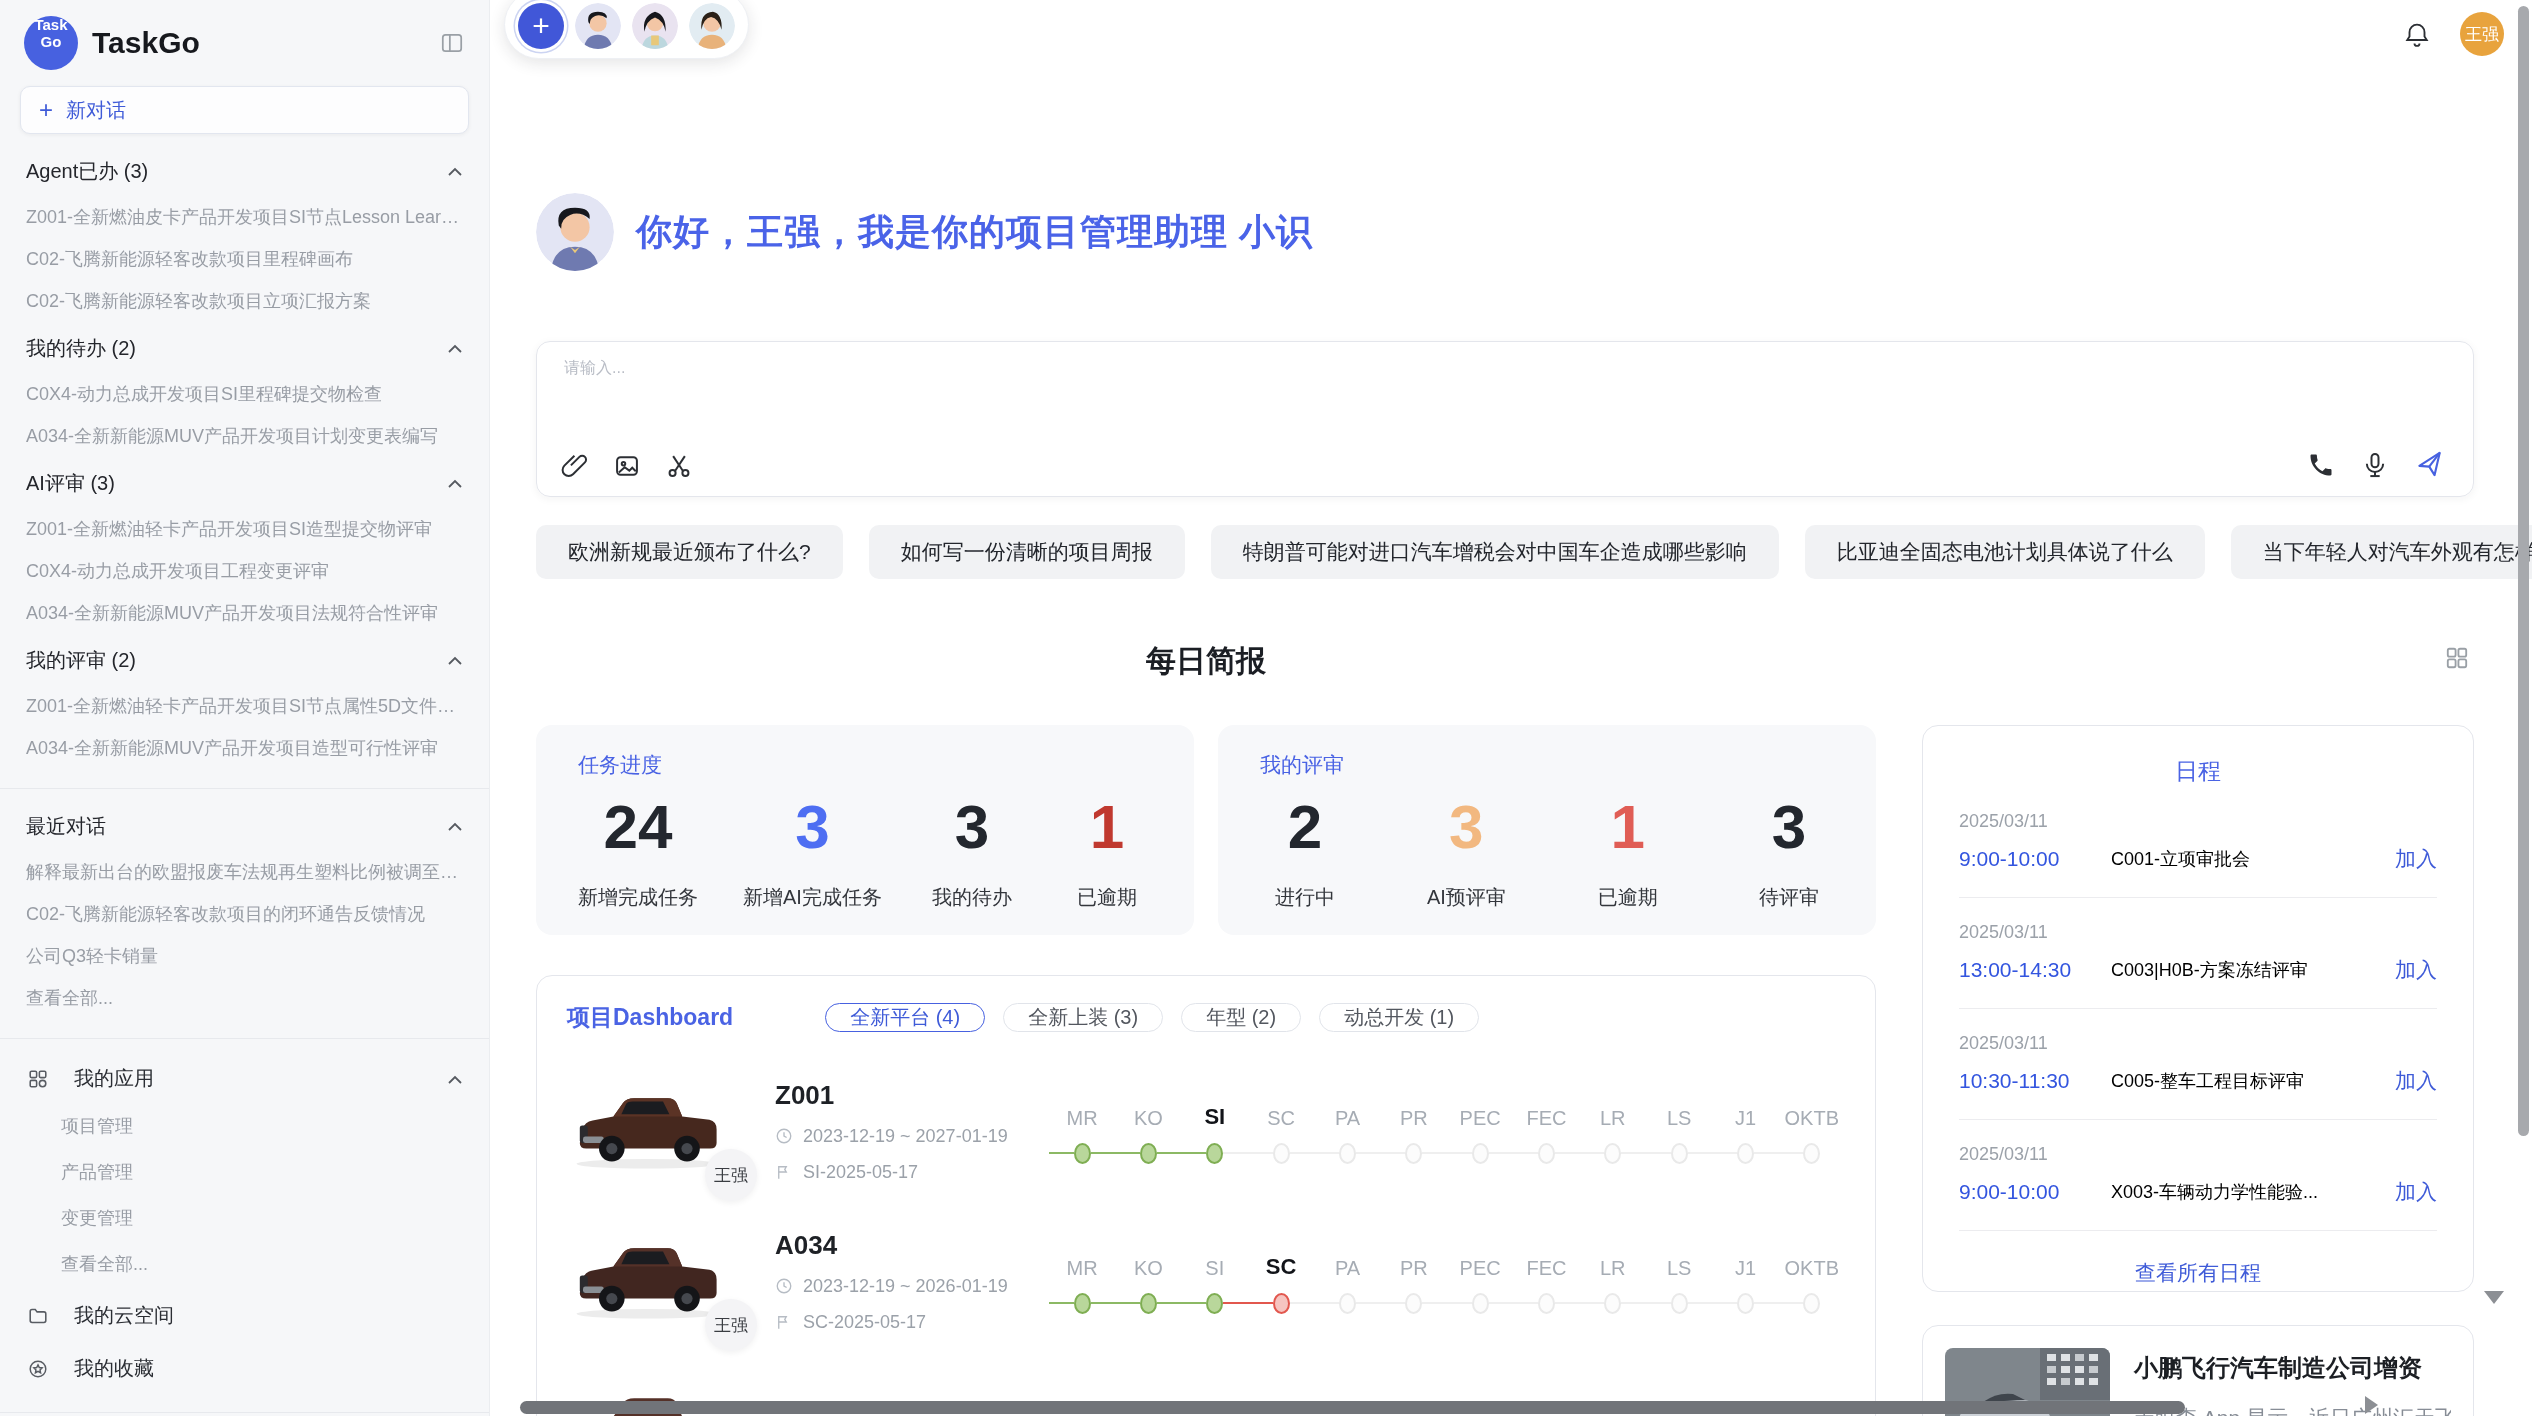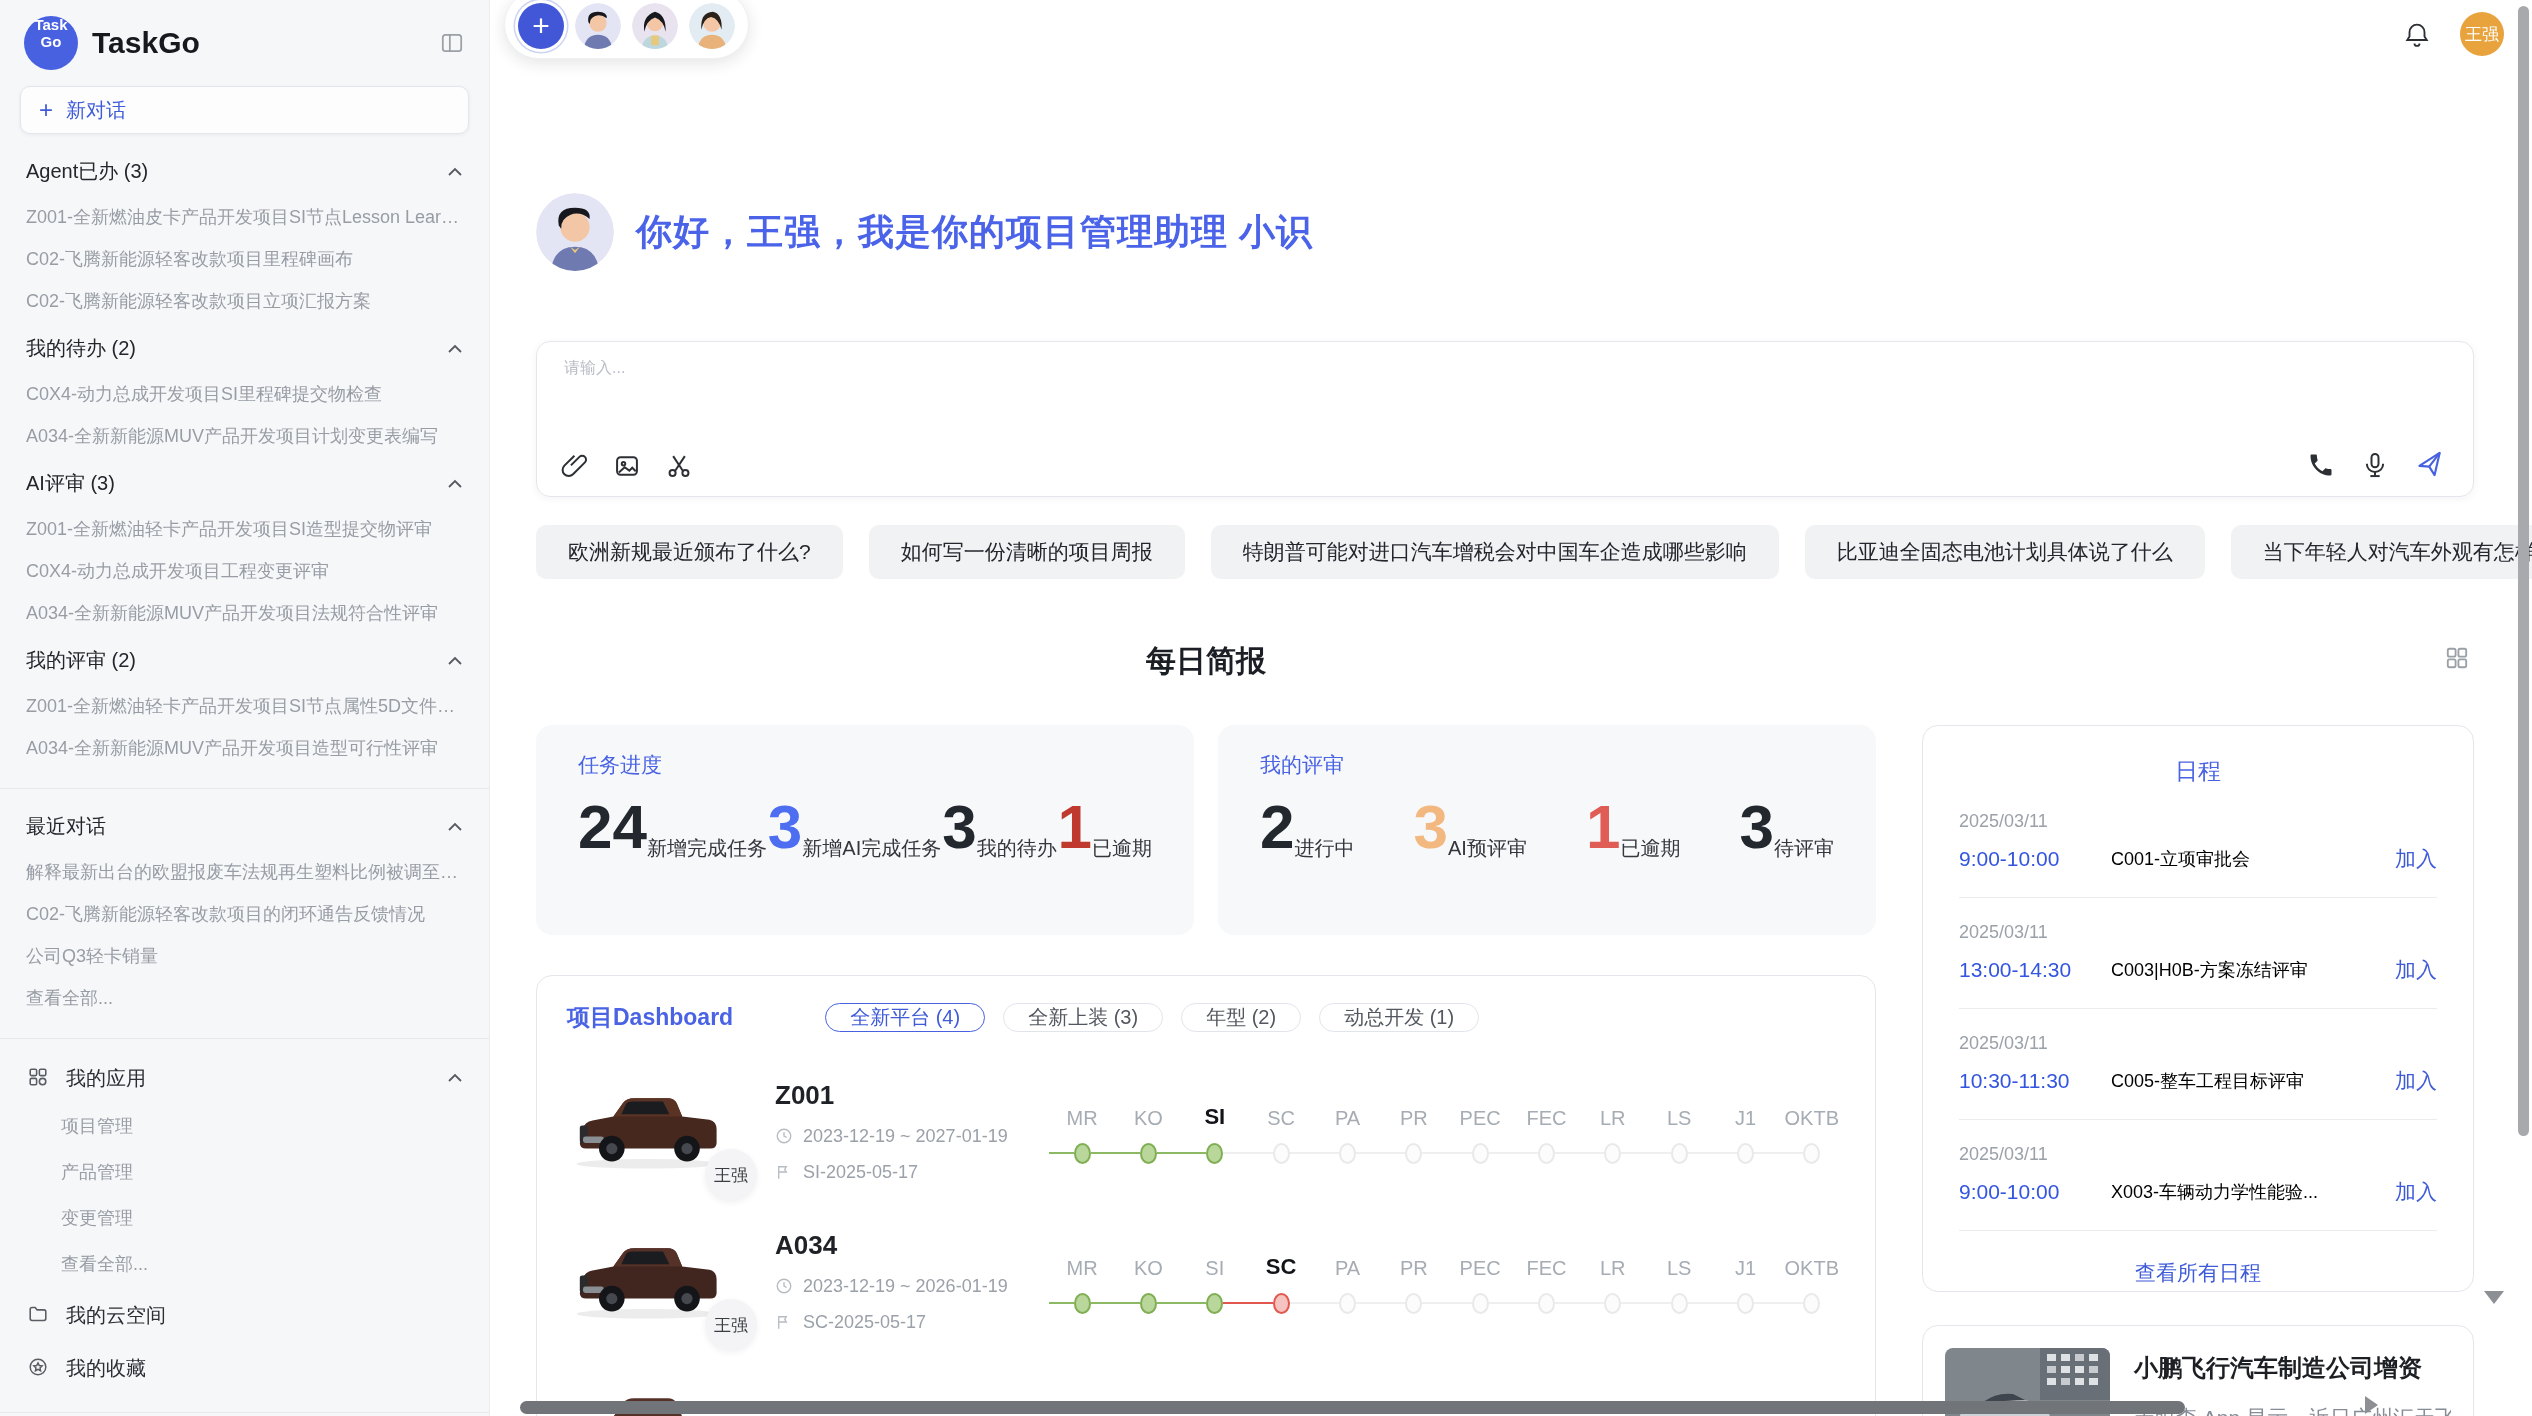--- a/index.html
+++ b/index.html
@@ -13,21 +13,21 @@
   .sidebar{width:490px;flex-shrink:0;box-sizing:border-box;background:#f6f7f9;border-right:1px solid #ebedf0;padding:14px 20px;overflow:hidden}
   .side-head{display:flex;align-items:center;gap:14px;margin:2px 4px 0}
   .logo{width:54px;height:54px;border-radius:50%;background:#4761e0;color:#fff;display:flex;flex-direction:column;align-items:center;justify-content:flex-start;font-size:15px;font-weight:700;line-height:1.15}
   .app-title{font-size:30px;font-weight:700;color:#17191e;flex:1}
   .collapse-btn{cursor:pointer;display:flex;align-items:center}
   .new-chat{margin-top:16px;display:flex;align-items:center;gap:13px;background:#fdfdfe;border:1px solid #e2e6ef;border-radius:10px;padding:9px 18px;color:#3f5bd8;font-size:20px;font-weight:500;box-shadow:0 1px 4px rgba(31,35,41,.06);cursor:pointer}
   .new-chat .plus{font-size:24px;font-weight:400}
   .section-head{display:flex;align-items:center;justify-content:space-between;margin:24px 6px 0;font-size:20px;color:#24262c;cursor:pointer}
   .side-item{margin:23px 6px 0;font-size:18px;color:#989da5;line-height:19px;white-space:nowrap;overflow:hidden;text-overflow:ellipsis;cursor:pointer}
   .sdivider{height:1px;background:#e7e9ed;margin:30px -20px 0}
-  .side-link{display:flex;align-items:flex-start;gap:16px;margin:26px 6px 0;font-size:20px;color:#2b2e34;cursor:pointer}
+  .side-link{display:flex;align-items:center;gap:24px;margin:26px 6px 0;font-size:20px;color:#2b2e34;cursor:pointer}
   .side-link .chev{margin-left:auto}
   .sub-item{margin:22px 6px 0 41px;font-size:18px;color:#989da5;cursor:pointer;white-space:nowrap;overflow:hidden;text-overflow:ellipsis}
   .sicon{width:24px;height:24px;display:flex;align-items:center;justify-content:center;flex-shrink:0}
   
   .main{flex:1;position:relative;background:#fff;overflow:hidden}
   .topbar-pill{position:absolute;top:-10px;left:14px;display:flex;align-items:center;gap:11px;padding:12px 13px 9px;background:#fff;border:1px solid #eef0f4;border-radius:999px;box-shadow:0 4px 16px rgba(31,35,41,.12);z-index:5}
   .plus-btn{width:46px;height:46px;border-radius:50%;background:#4157d8;color:#fff;font-size:30px;font-weight:300;display:flex;align-items:center;justify-content:center;box-shadow:0 0 0 3px #fff,0 0 0 4.5px #ccd4f2;cursor:pointer}
   .avatar{width:46px;height:46px;border-radius:50%;overflow:hidden;cursor:pointer;flex-shrink:0}
   .top-right{position:absolute;top:12px;right:28px;display:flex;align-items:center;gap:28px;z-index:5}
   .bell{cursor:pointer;display:flex}
@@ -48,21 +48,21 @@
   .daily-title{position:absolute;left:0;width:1340px;text-align:center;font-size:30px;font-weight:700;color:#1b1e24}
   .grid-icon{position:absolute;right:4px;top:4px;cursor:pointer}
   .cols{display:flex;gap:46px;margin-top:50px}
   .left-col{width:1340px;flex-shrink:0}
   .right-col{flex:1;min-width:0}
   
   .stats-row{display:flex;gap:24px}
   .stat-card{background:#f7f8fa;border-radius:16px;padding:26px 42px;flex:1;height:210px;box-sizing:border-box}
   .stat-card .t{font-size:21px;color:#4a63e4}
   .stat-vals{display:flex;justify-content:space-between;margin-top:12px}
-  .stat{display:flex;flex-direction:row;align-items:flex-end;min-width:90px}
+  .stat{display:flex;flex-direction:column;align-items:center;min-width:90px}
   .stat .v{font-size:62px;font-weight:600;color:#23272e}
   .stat .l{font-size:20px;color:#33363c;margin-top:22px;white-space:nowrap}
   .v-blue{color:#4e6ef2 !important}
   .v-red{color:#c0392f !important}
   .v-red2{color:#e05d55 !important}
   .v-orange{color:#f2b880 !important}
   
   .dash-card{margin-top:40px;border:1px solid #e4e6ec;border-radius:16px;padding:26px 30px;height:478px;box-sizing:border-box;overflow:hidden}
   .dash-head{display:flex;align-items:center}
   .dash-title{font-size:23px;color:#4a63e4;font-weight:600}

